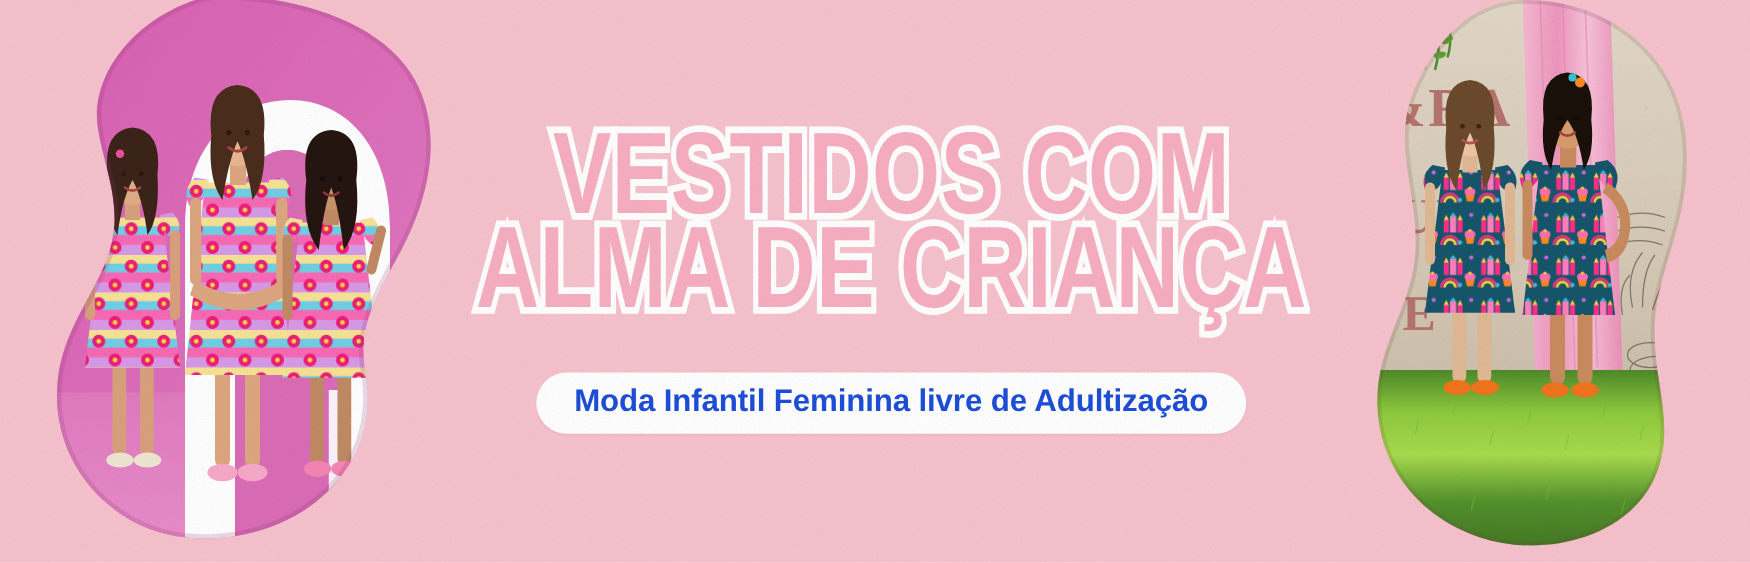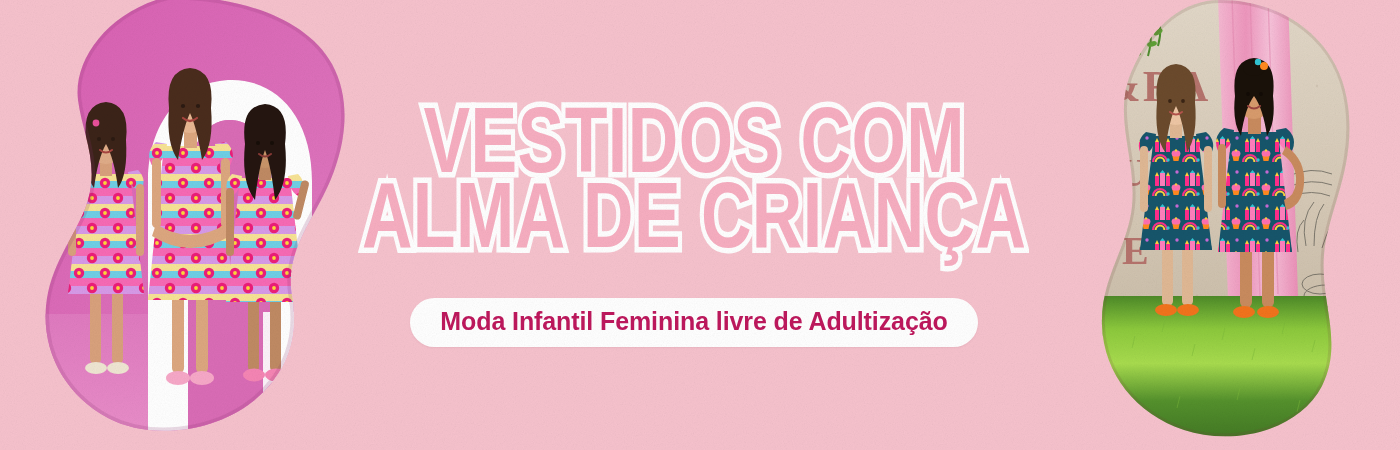--- a/index.html
+++ b/index.html
@@ -29,21 +29,21 @@
     position:absolute; left:20px; top:-6px;
     width:330px; height:446px;
   }
   .blob-right {
     position:absolute; left:1092px; top:-4px;
     width:268px; height:450px;
   }
 
   
   .center {
-    position:absolute; left:344px; top:0;
+    position:absolute; left:363px; top:0;
     width:700px; height:450px;
     display:flex; flex-direction:column;
     align-items:center; justify-content:center;
     gap:16px;
   }
   .headline {
     text-align:center;
     line-height:.88;
     letter-spacing:.5px;
   }
@@ -69,21 +69,21 @@
     background:#ffffff;
     border-radius:999px;
     padding:9px 30px 11px 30px;
     box-shadow:0 1px 2px rgba(160,90,110,.10);
     display:inline-block;
   }
   .pill-text {
     font-family:"Liberation Sans", sans-serif;
     font-weight:700;
     font-size:25px;
-    color:#be185d;
+    color:#1d4ed8;
     white-space:nowrap;
     letter-spacing:-.1px;
   }
 </style>
 </head>
 <body>
 
 <div class="banner">
 
   <div class="blob-left">

